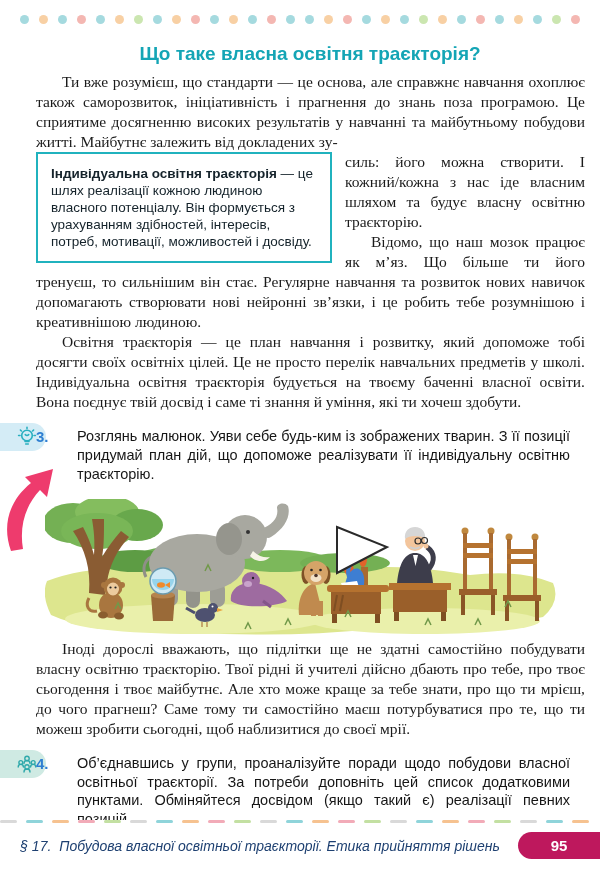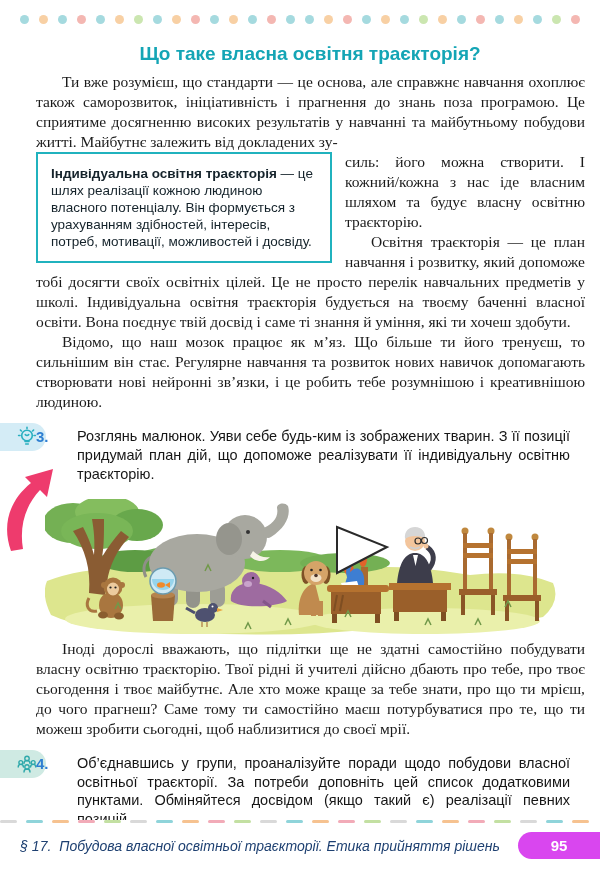--- a/index.html
+++ b/index.html
@@ -45,21 +45,21 @@
                  padding:8px 7px;font-family:"Liberation Sans",sans-serif;font-size:13px;
                  line-height:17.5px;text-align:center;color:#111;}
   
   .footer{position:absolute;left:0;right:0;top:820px;height:58px;background:#fff;z-index:5;}
   .dash-row{display:flex;gap:9px;height:3px;overflow:hidden;}
   .dash-row .dash{width:17px;height:3px;border-radius:2px;flex:0 0 auto;}
   .footer-row{position:relative;margin-top:15px;}
   .chapter{font-family:"Liberation Sans",sans-serif;font-style:italic;font-size:14px;
            color:#1e4071;text-align:center;padding-right:80px;}
   .chapter .chnum{margin-right:8px;}
-  .page-badge{position:absolute;right:0;top:-6px;width:82px;height:27px;background:#d946ef;
+  .page-badge{position:absolute;right:0;top:-6px;width:82px;height:27px;background:#be185d;
               border-radius:14px 0 0 14px;color:#fff;font-family:"Liberation Sans",sans-serif;
               font-weight:bold;font-size:15px;display:flex;align-items:center;justify-content:center;}
 </style>
 </head>
 <body>
 
 <div class="page">
 
   <div class="dots-row" id="top-dots">
       <span class="dot" style="background: rgb(165, 218, 223);"></span>
@@ -95,22 +95,22 @@
     </div>
 
   <h1 class="sec-heading">Що таке власна освітня траєкторія?</h1>
 
   <div class="content">
     <p class="body-p indent">Ти вже розумієш, що стандарти — це основа, але справжнє навчання охоплює також саморозвиток, ініціативність і прагнення до знань поза програмою. Це сприятиме досягненню високих результатів у навчанні та майбутньому побудови житті. Майбутнє залежить від докладених зу-</p>
     <div class="defbox">
       <span class="term">Індивідуальна освітня траєкторія</span><span> — це шлях реалізації кожною людиною власного потенціалу. Він формується з урахуванням здібностей, інтересів, потреб, мотивації, можливостей і досвіду.</span>
     </div>
     <p class="body-p">силь: його можна створити. І кожний/кожна з нас іде власним шляхом та будує власну освітню траєкторію.</p>
+    <p class="body-p indent">Відомо, що наш мозок працює як м’яз. Що більше ти його тренуєш, то сильнішим він стає. Регулярне навчання та розвиток нових навичок допомагають створювати нові нейронні зв’язки, і це робить тебе розумнішою і креативнішою людиною.</p>
     <p class="body-p indent">Освітня траєкторія — це план навчання і розвитку, який допоможе тобі досягти своїх освітніх цілей. Це не просто перелік навчальних предметів у школі. Індивідуальна освітня траєкторія будується на твоєму баченні власної освіти. Вона поєднує твій досвід і саме ті знання й уміння, які ти хочеш здобути.</p>
-    <p class="body-p indent">Відомо, що наш мозок працює як м’яз. Що більше ти його тренуєш, то сильнішим він стає. Регулярне навчання та розвиток нових навичок допомагають створювати нові нейронні зв’язки, і це робить тебе розумнішою і креативнішою людиною.</p>
     <div class="clear"></div>
   </div>
 
   <section class="task">
     <span class="badge badge-blue">
       <svg width="24" height="24" viewBox="0 0 24 24">
         <g fill="none" stroke="#29afc0" stroke-width="1.6" stroke-linecap="round">
           <circle cx="12" cy="10.5" r="5.3"></circle>
           <path d="M10,16.5 L14,16.5 M10.7,19 L13.3,19"></path>
           <path d="M12,2.2 L12,3.6 M5.4,5 L6.4,6 M18.6,5 L17.6,6 M3.6,10.5 L5,10.5 M19,10.5 L20.4,10.5"></path>

